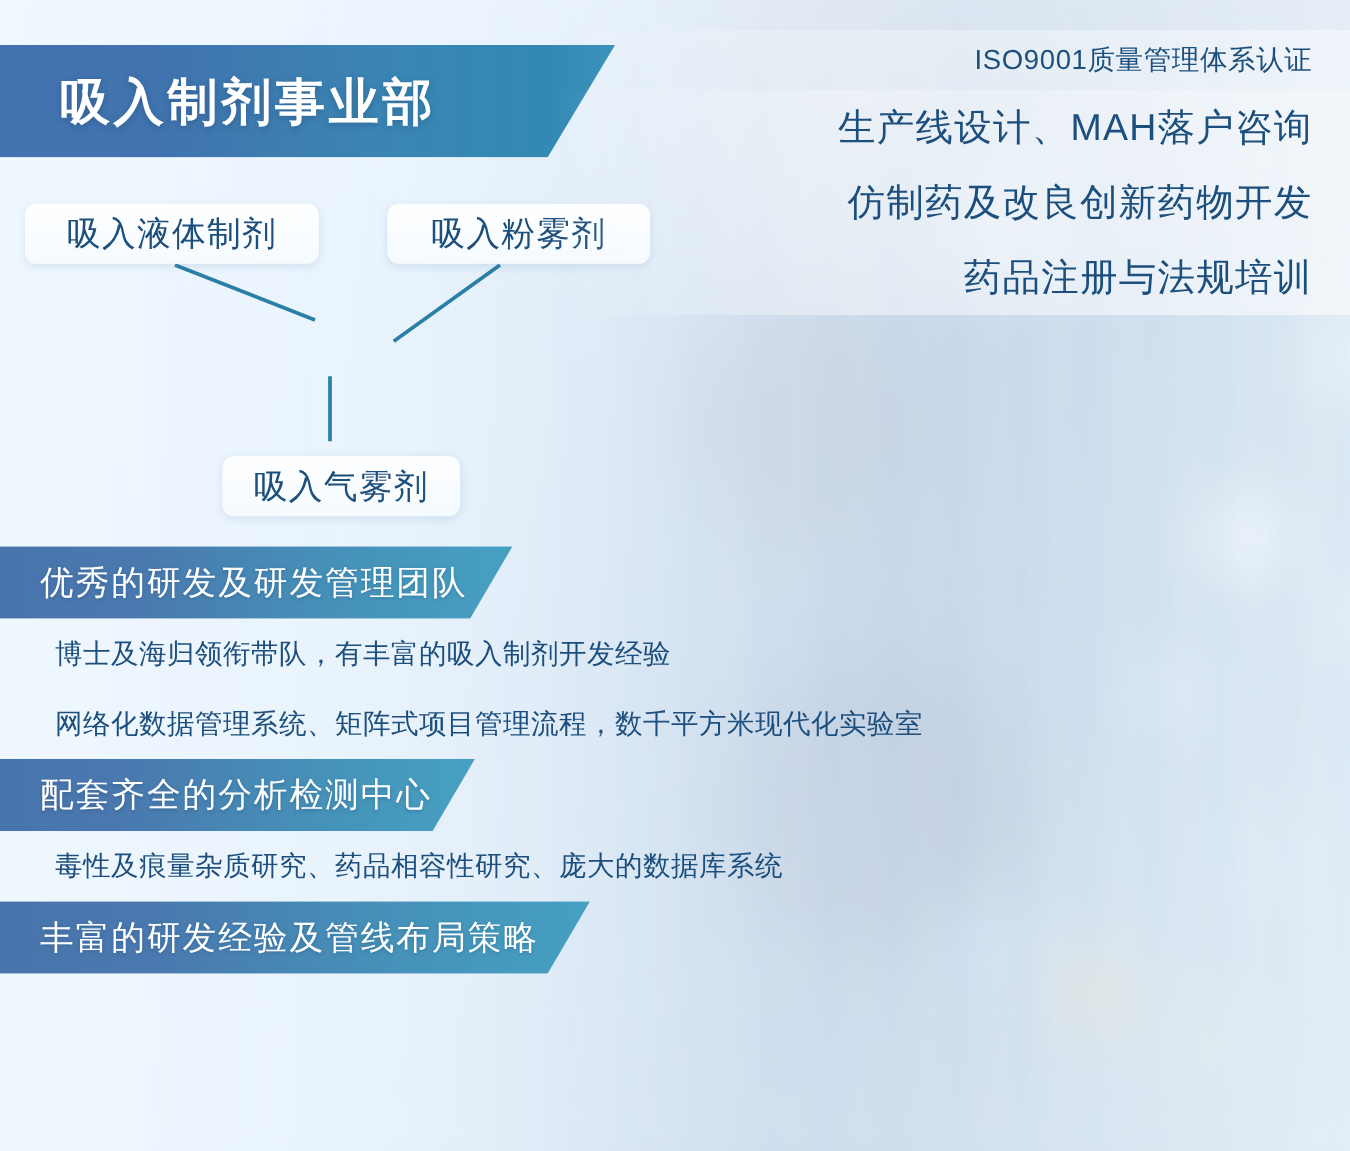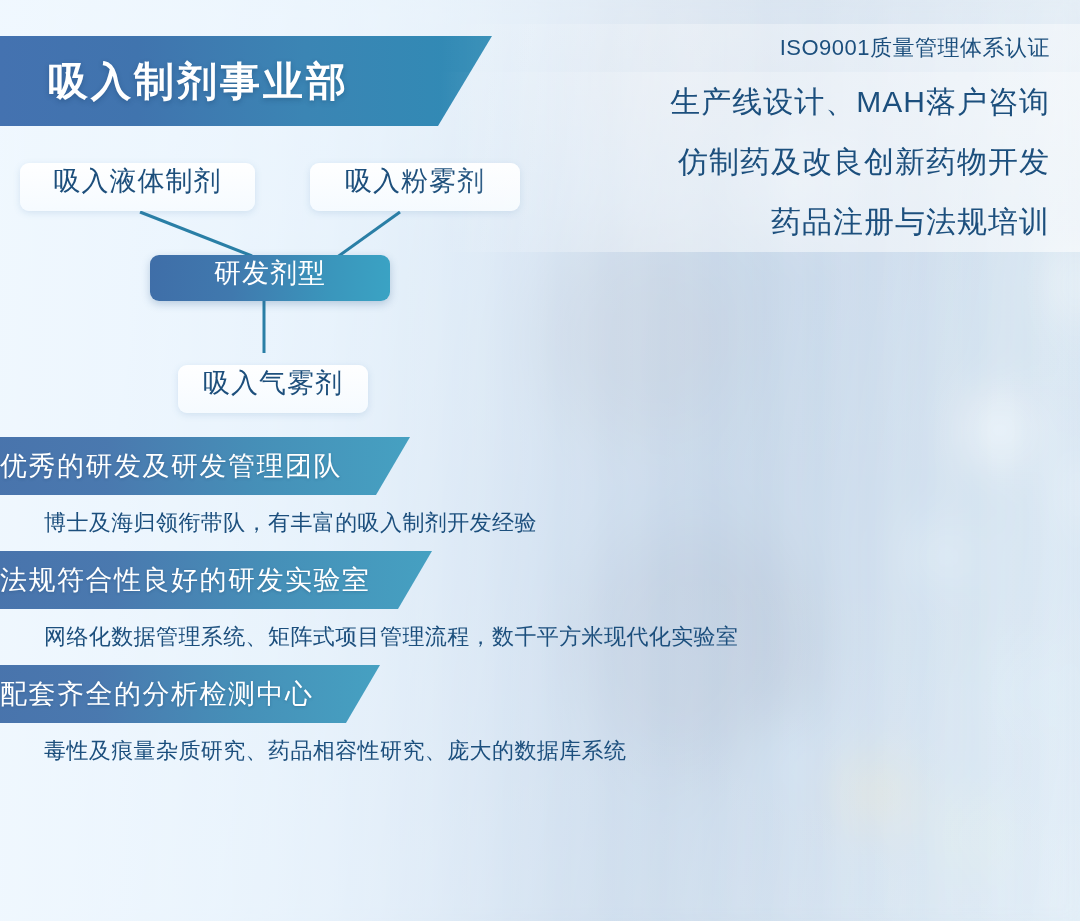--- a/index.html
+++ b/index.html
@@ -72,21 +72,21 @@
     font-weight:bold;
     letter-spacing:3px;
     text-shadow:0 2px 5px rgba(20,60,100,.35);
   }
 
   
   .tree{ position:absolute; left:0; top:140px; width:560px; height:270px; }
   .tree svg{ position:absolute; left:0; top:0; }
   .node{
     position:absolute;
-    display:flex; justify-content:center;
+    display:flex; align-items:center; justify-content:center;
     border-radius:9px;
     font-size:27px;
     letter-spacing:1px;
     white-space:nowrap;
   }
   .node.leaf{
     background:linear-gradient(180deg, rgba(255,255,255,0.97) 0%, rgba(246,251,255,0.93) 100%);
     color:#1d4f7c;
     box-shadow:0 2px 7px rgba(80,130,175,.17);
   }
@@ -125,20 +125,21 @@
   
   .features{ position:absolute; left:0; top:437px; width:760px; }
   .feature-block{ position:relative; }
   .feature-bar{
     position:relative;
     height:58px;
     display:flex; align-items:center;
     color:#ffffff;
     font-size:27px;
     letter-spacing:1.5px;
+    padding-left:32px;
     background:linear-gradient(92deg,
       rgba(60,106,166,0.93) 0%,
       rgba(60,110,168,0.92) 26%,
       rgba(52,132,176,0.90) 62%,
       rgba(48,150,186,0.88) 100%);
     text-shadow:0 1px 3px rgba(22,62,102,.30);
   }
   .feature-desc{
     height:56px;
     display:flex; align-items:center;
@@ -172,23 +173,20 @@
       <line x1="400" y1="72" x2="315" y2="133" stroke="#2a7fa6" stroke-width="3"></line>
       <line x1="264" y1="161" x2="264" y2="213" stroke="#2a7fa6" stroke-width="3"></line>
     </svg>
 
     <div class="node leaf" id="node-liquid">
       <span>吸入液体制剂</span>
     </div>
     <div class="node leaf" id="node-powder">
       <span>吸入粉雾剂</span>
     </div>
-    <div class="node root" id="node-root">
-      <span>研发剂型</span>
-    </div>
     <div class="node leaf" id="node-aerosol">
       <span>吸入气雾剂</span>
     </div>
   </div>
 
   <div class="services">
     <div class="service-row small">
       <span>ISO9001质量管理体系认证</span>
     </div>
     <div class="service-row big">
@@ -207,35 +205,35 @@
     <div class="feature-block">
       <div class="feature-bar bar-w1">
         <span>优秀的研发及研发管理团队</span>
       </div>
       <div class="feature-desc">
         <span>博士及海归领衔带队，有丰富的吸入制剂开发经验</span>
       </div>
     </div>
 
     <div class="feature-block">
-      <div class="feature-bar bar-w2">
-        <span>法规符合性良好的研发实验室</span>
-      </div>
       <div class="feature-desc">
         <span>网络化数据管理系统、矩阵式项目管理流程，数千平方米现代化实验室</span>
       </div>
     </div>
 
     <div class="feature-block">
       <div class="feature-bar bar-w3">
         <span>配套齐全的分析检测中心</span>
       </div>
       <div class="feature-desc">
         <span>毒性及痕量杂质研究、药品相容性研究、庞大的数据库系统</span>
       </div>
     </div>
 
     <div class="feature-block">
+      <div class="feature-bar bar-w4">
+        <span>丰富的研发经验及管线布局策略</span>
+      </div>
     </div>
 
   </div>
 
 </div>
 
 </body></html>

